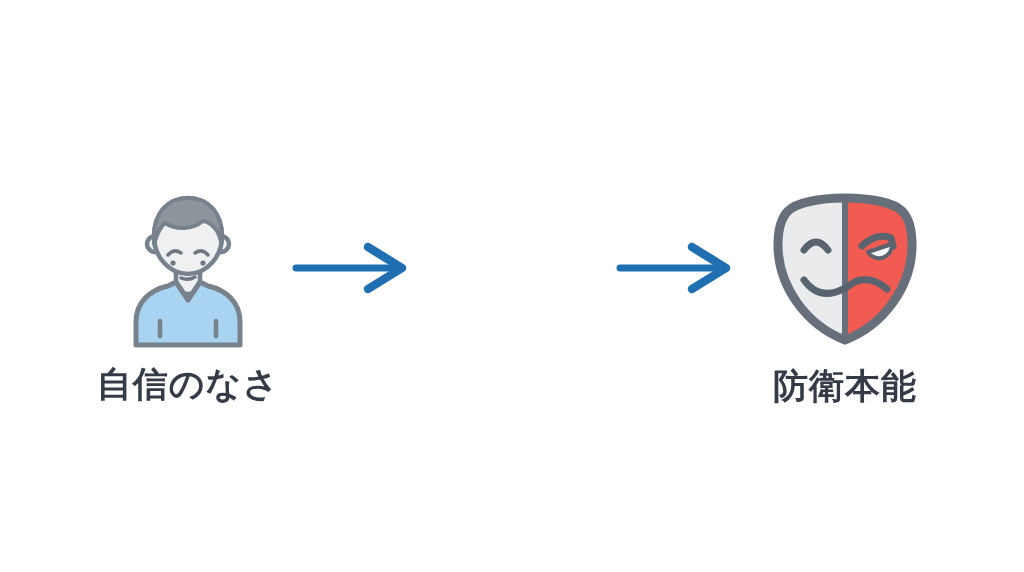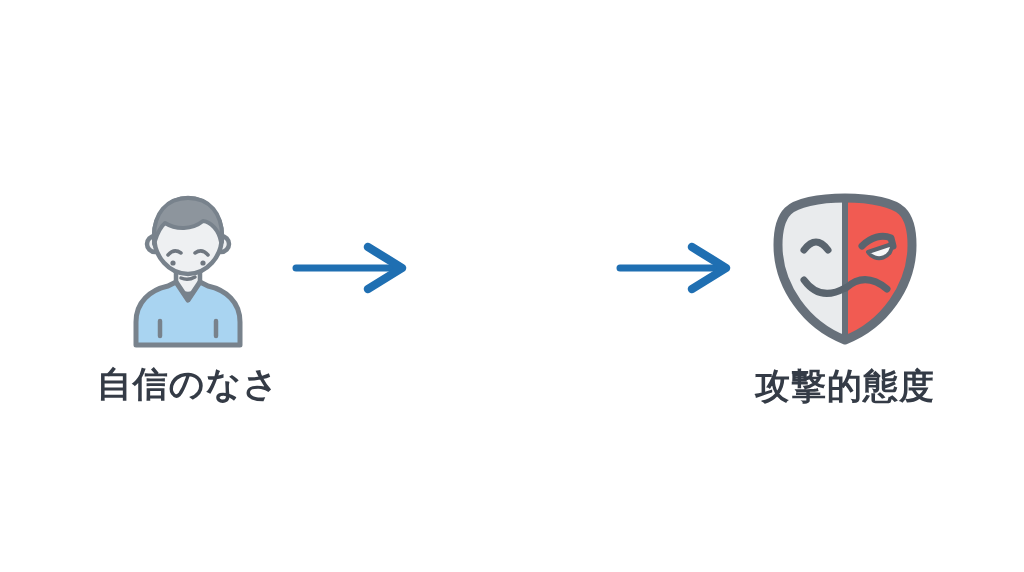--- a/index.html
+++ b/index.html
@@ -102,16 +102,16 @@
       <path d="M36,62 Q48,46 60,62" fill="none" stroke="#5A646E" stroke-width="7" stroke-linecap="round"></path>
 
       <path d="M36,92 Q52,114 77,100" fill="none" stroke="#5A646E" stroke-width="7" stroke-linecap="round"></path>
 
       <path d="M94,58 C103,49 114,46 123,50 L125,58" fill="none" stroke="#5A646E" stroke-width="7" stroke-linecap="round" stroke-linejoin="round"></path>
 
       <path d="M100,64 A13,13 0 0 0 124,56 Z" fill="#F7F8F9" stroke="#5A646E" stroke-width="4" stroke-linejoin="round"></path>
 
       <path d="M78,100 Q97,83 119,101" fill="none" stroke="#5A646E" stroke-width="7" stroke-linecap="round"></path>
     </svg>
-    <div class="step-label">攻撃的態度</div>
+    <div class="step-label">防衛本能</div>
   </div>
 
 </div>
 
 </body></html>

